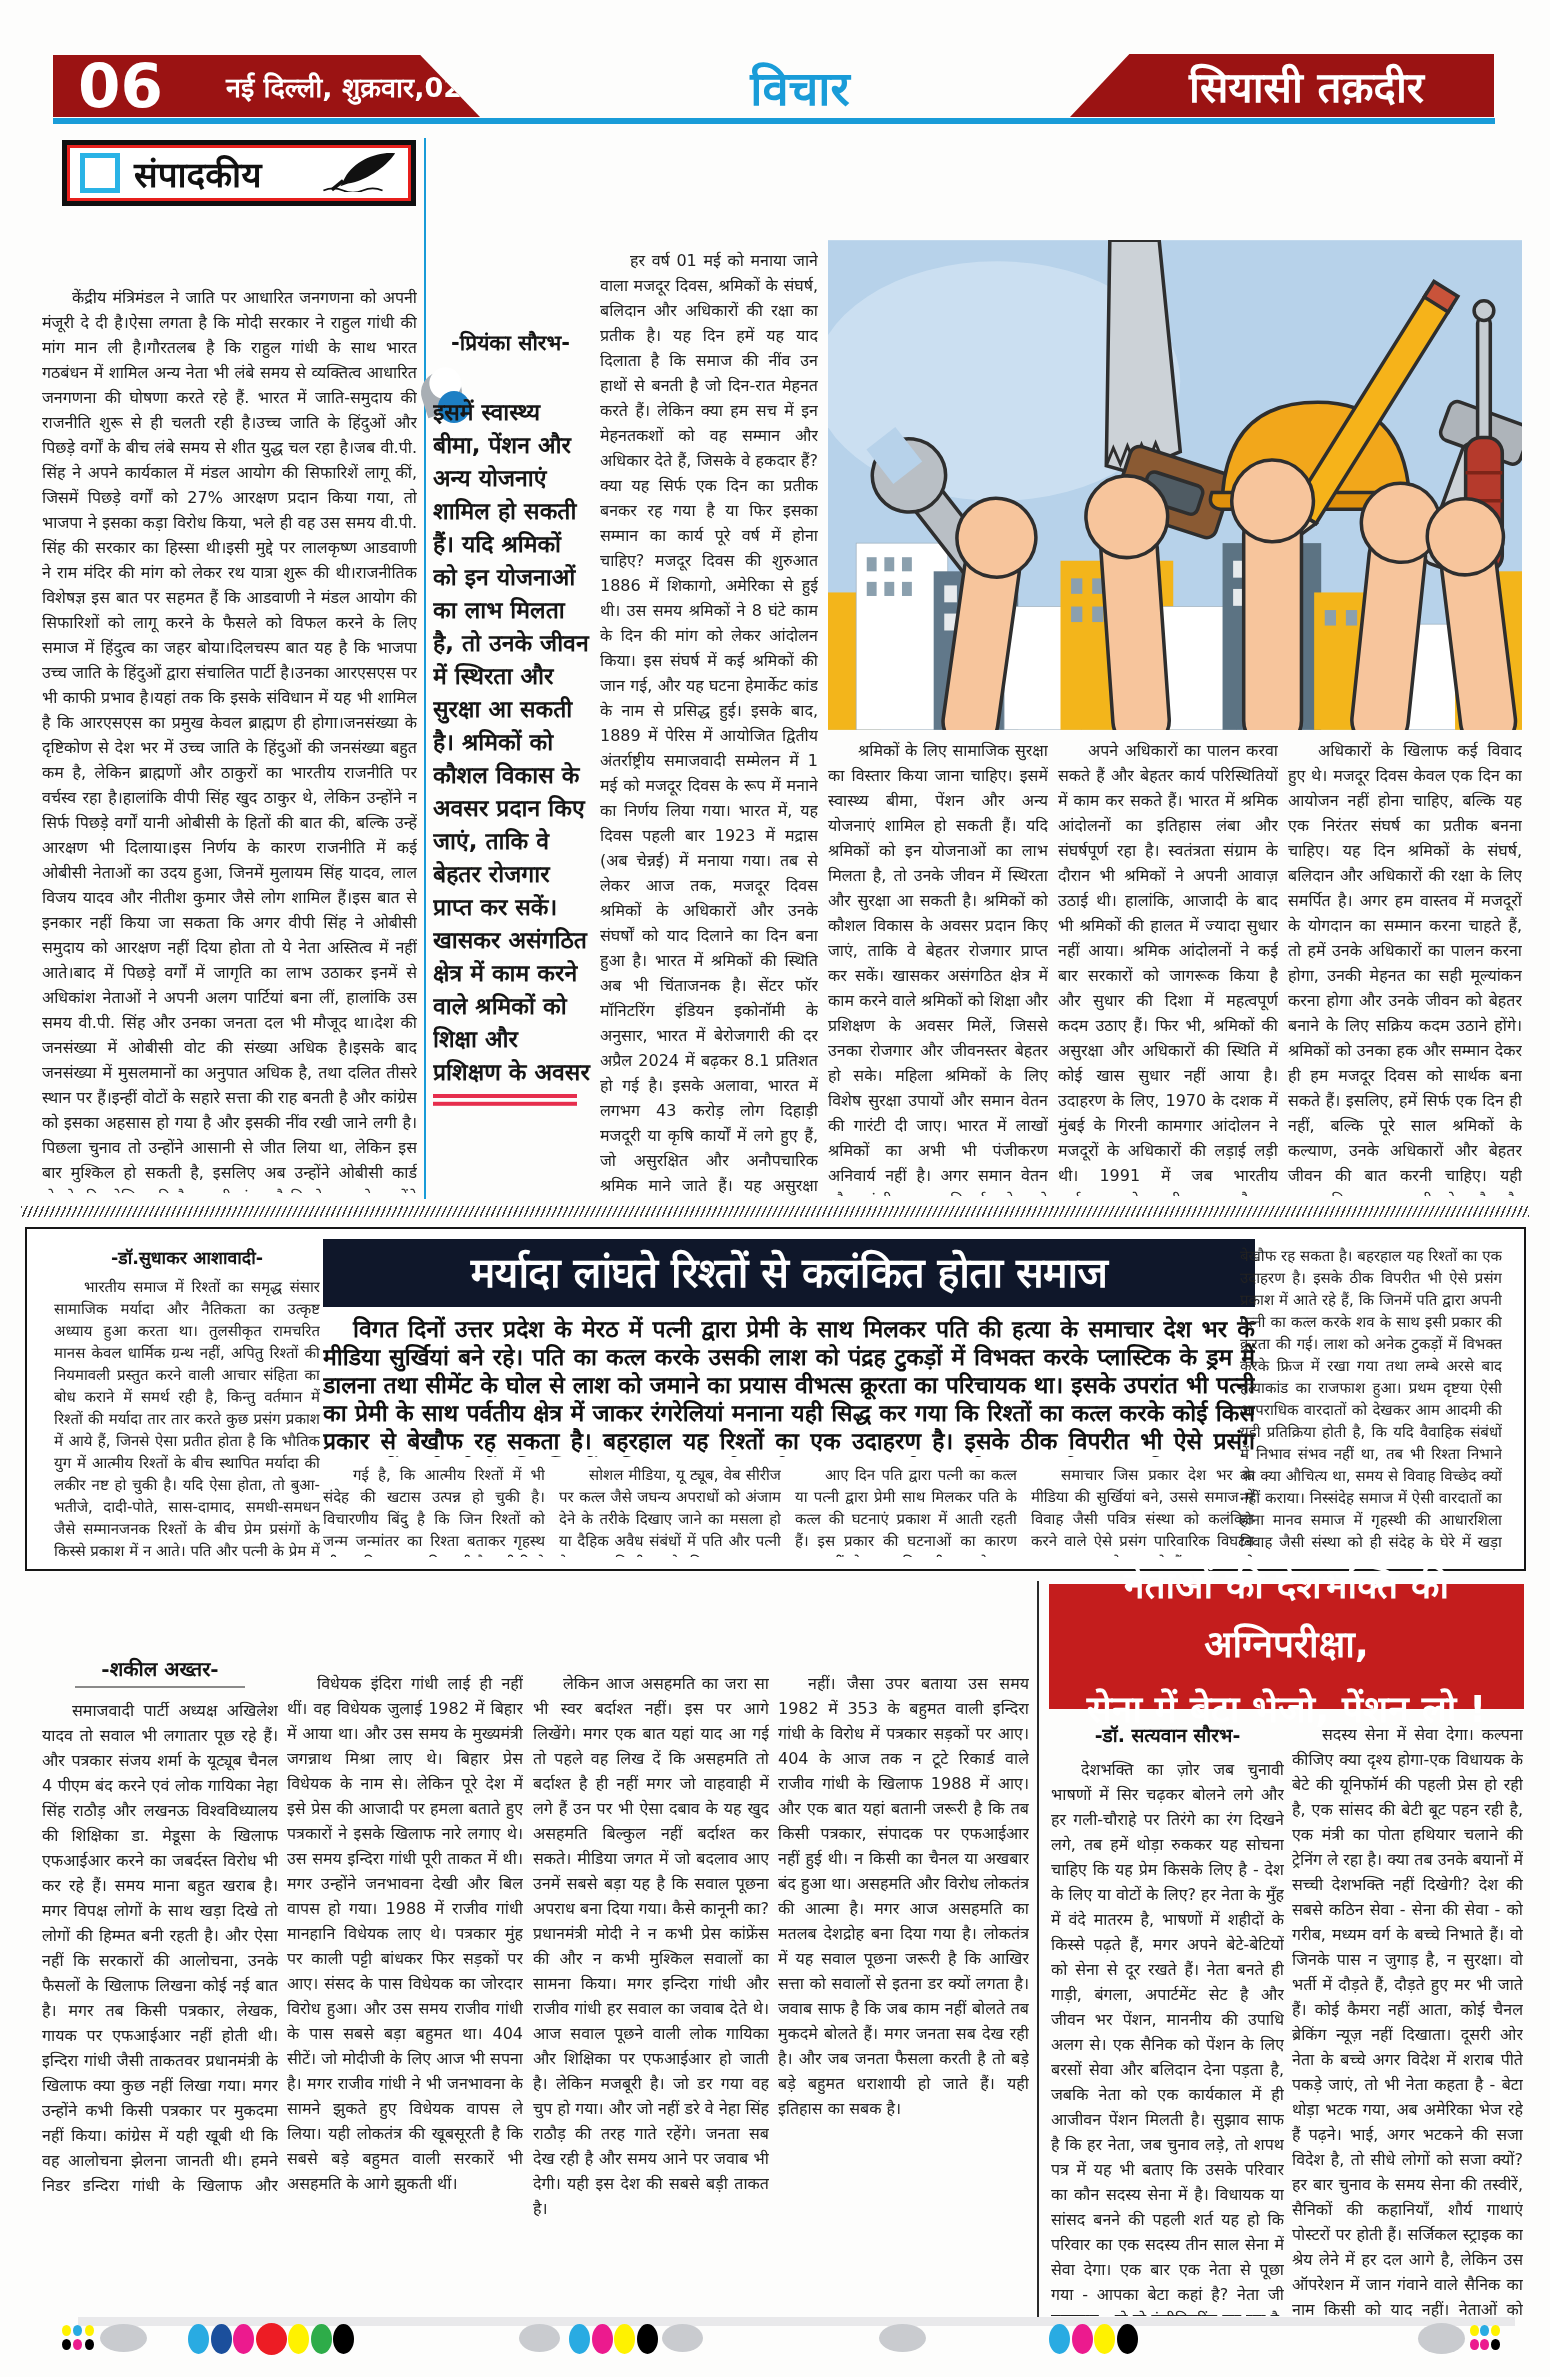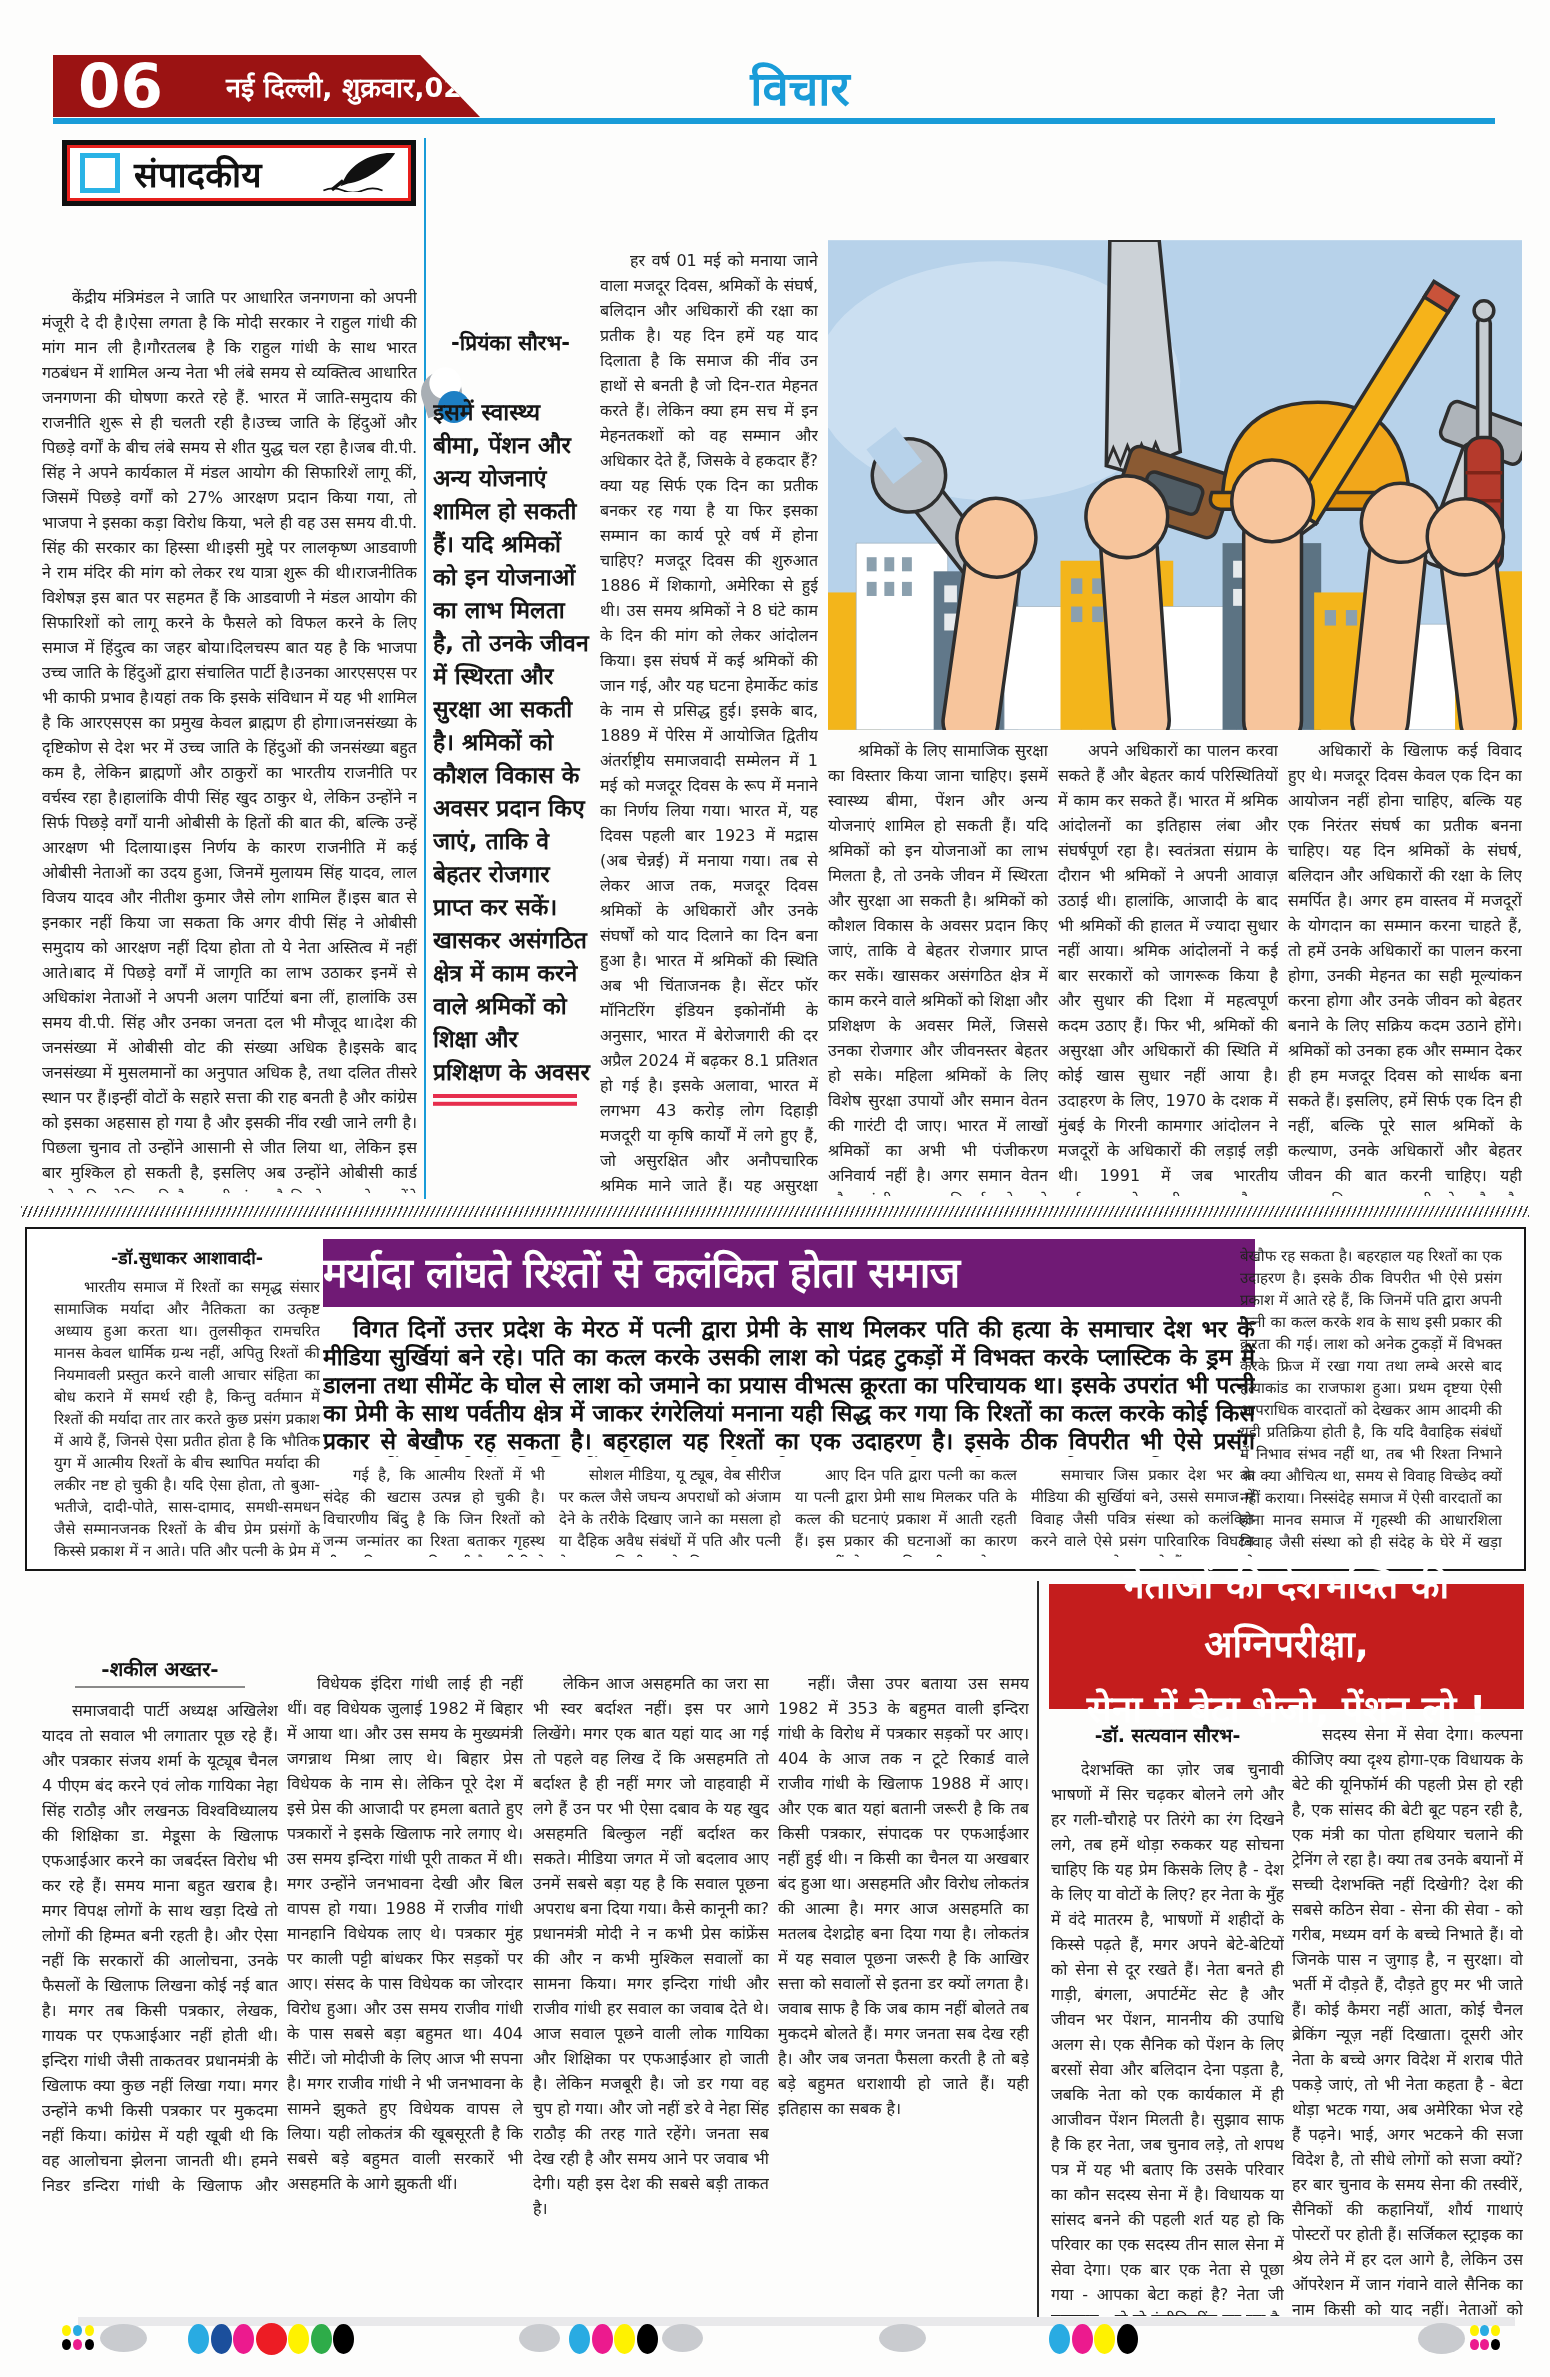--- a/index.html
+++ b/index.html
@@ -33,21 +33,21 @@
   .quote-icon{position:relative;width:55px;height:51px;}
   .quote-icon .swash{position:absolute;left:0;top:0;width:41px;height:41px;background:#a8aeb4;
                      border-radius:100% 100% 100% 0;transform:rotate(-18deg);}
   .quote-icon .swash::after{content:"";position:absolute;left:11.3px;top:-2.8px;width:32px;height:32px;
                      background:#fff;border-radius:50%;}
   .quote-icon .dot{position:absolute;right:5.6px;bottom:0;width:32px;height:32px;border-radius:50%;background:#1d7fc4;}
   
   .hatch{background:repeating-linear-gradient(115deg,#3c3c3c 0 1.4px,transparent 1.4px 5px);}
   
   .mid-box{border:2.1px solid #161616;background:#fff;}
-  .magenta-banner{background:#701a75;color:#fff;font-size:41px;font-weight:bold;
+  .magenta-banner{background:#0f172a;color:#fff;font-size:41px;font-weight:bold;text-align:center;
                   line-height:68px;letter-spacing:-0.7px;white-space:nowrap;overflow:hidden;}
   .mid-intro{font-size:23px;font-weight:bold;line-height:28px;text-align:justify;color:#101010;overflow:hidden;}
   .small-text{font-size:15px;line-height:22px;text-align:justify;color:#222;overflow:hidden;}
   .mid-byline{font-size:17.6px;}
   
   .bl-headline{font-size:48px;font-weight:bold;line-height:73px;letter-spacing:-0.7px;white-space:nowrap;}
   .byline-rule{width:72%;height:1.4px;background:#8a8a8a;margin:4.2px auto 10px auto;}
   .vdivider{background:#2b2b2b;width:2.1px;}
   .red-banner{background:#c41d1d;color:#fff;text-align:center;font-weight:bold;
               display:flex;flex-direction:column;justify-content:center;}
@@ -60,20 +60,23 @@
 </head>
 <body>
 
 <div id="canvas">
 
   <div class="abs banner banner-left" style="left:53px;top:55px;width:427px;height:62px;">
     <div class="page-num">06</div>
     <div class="page-date">नई दिल्ली, शुक्रवार,02 मई, 2025</div>
   </div>
   <div class="abs section-title" style="left:726px;top:56px;width:148px;height:65px;">विचार</div>
+  <div class="abs banner banner-right" style="left:1070px;top:54px;width:424px;height:63px;">
+    <div class="masthead">सियासी तक़दीर</div>
+  </div>
   <div class="abs blue-rule" style="left:53px;top:118px;width:1442px;height:6.3px;"></div>
 
   <div class="abs ed-box" style="left:62px;top:140px;width:354px;height:66px;box-sizing:border-box;">
     <div class="ed-box-inner">
       <span class="cyan-square"></span>
       <span class="ed-label">संपादकीय</span>
       <span style="flex:0 0 auto;">
         <svg width="76" height="41" viewBox="0 0 108 58">
           <path d="M104 3 C78 0 46 14 33 37 L26 50 l11 -4 C60 43 90 24 104 3 Z" fill="#111"></path>
           <path d="M30 42 L14 55" stroke="#111" stroke-width="5" fill="none"></path>

